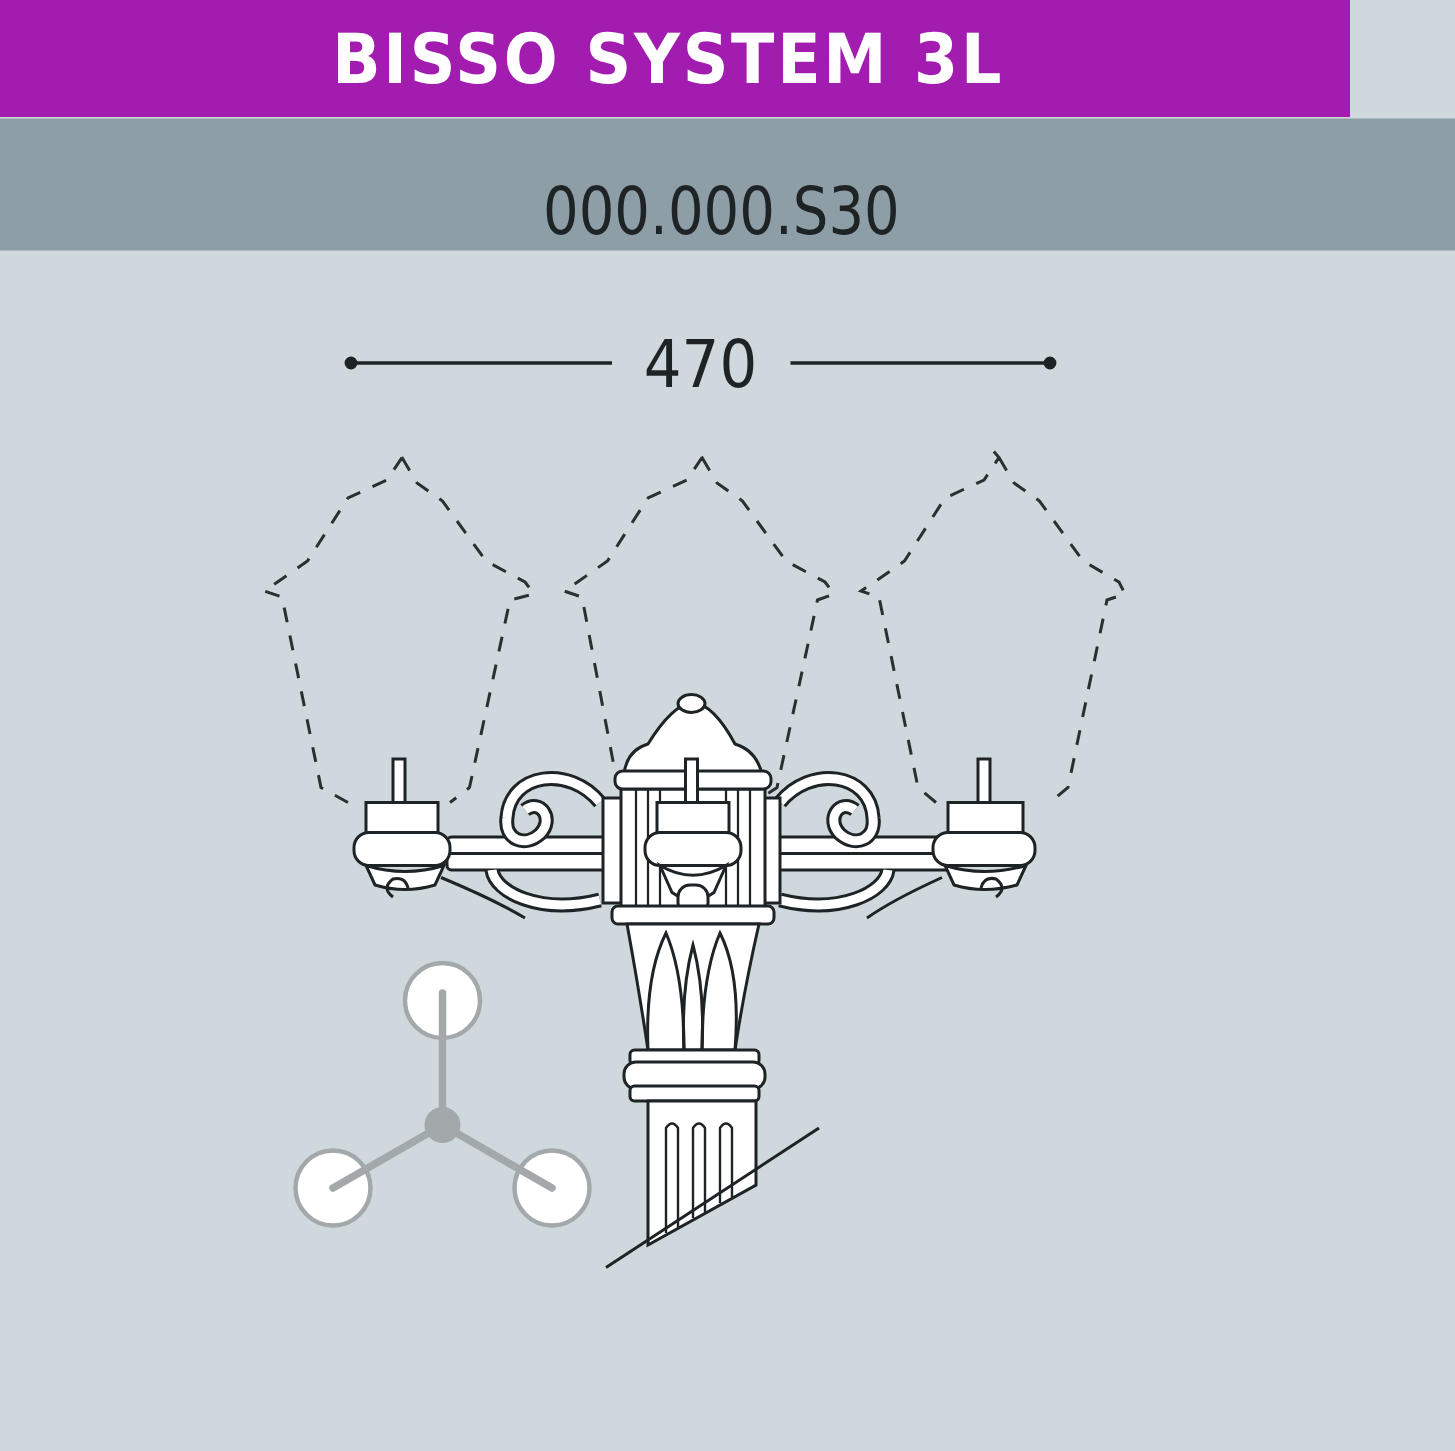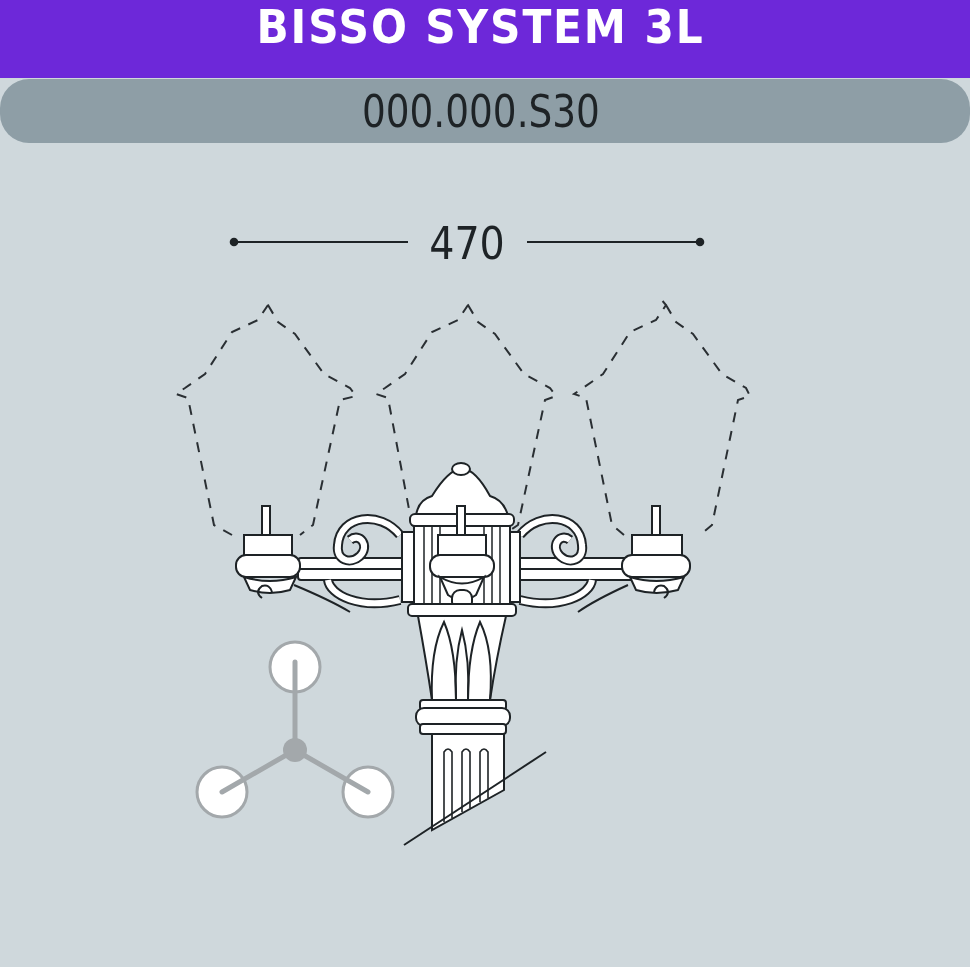--- a/index.html
+++ b/index.html
@@ -1,19 +1,19 @@
 <!DOCTYPE html>
 <html><head>
 <meta charset="utf-8">
 <style>
   html,body{margin:0;padding:0;}
   body{width:970px;height:967px;background:#cfd8dc;position:relative;overflow:hidden;font-family:"DejaVu Sans",sans-serif;}
-  .title-band{position:absolute;left:0;top:0;width:970px;height:78px;background:#6d28d9;display:flex;align-items:flex-start;justify-content:center;}
+  .title-band{position:absolute;left:0;top:0;width:900px;height:78px;background:#a21caf;display:flex;align-items:center;justify-content:center;}
   .title{color:#ffffff;font-family:"DejaVu Sans",sans-serif;font-weight:bold;font-size:46px;letter-spacing:2px;transform:scaleX(0.92);margin-left:-10px;}
-  .code-band{position:absolute;left:0;top:79px;width:970px;height:64px;background:#8e9ea6;display:flex;align-items:center;justify-content:center;border-radius:29px;}
+  .code-band{position:absolute;left:0;top:79px;width:970px;height:88px;background:#8e9ea6;display:flex;align-items:flex-end;justify-content:center;}
   .code{color:#1e2326;font-family:"DejaVu Sans",sans-serif;font-size:44px;font-weight:normal;letter-spacing:0px;transform:scaleX(0.85);margin-left:-8px;}
   .dim-label{position:absolute;left:412px;top:218px;width:110px;text-align:center;font-size:44px;color:#1e2326;font-family:"DejaVu Sans",sans-serif;transform:scaleX(0.9);}
   svg.drawing{position:absolute;left:0;top:0;}
 </style>
 </head>
 <body>
 
 <div class="title-band">
   <div class="title">BISSO SYSTEM 3L</div>
 </div>

